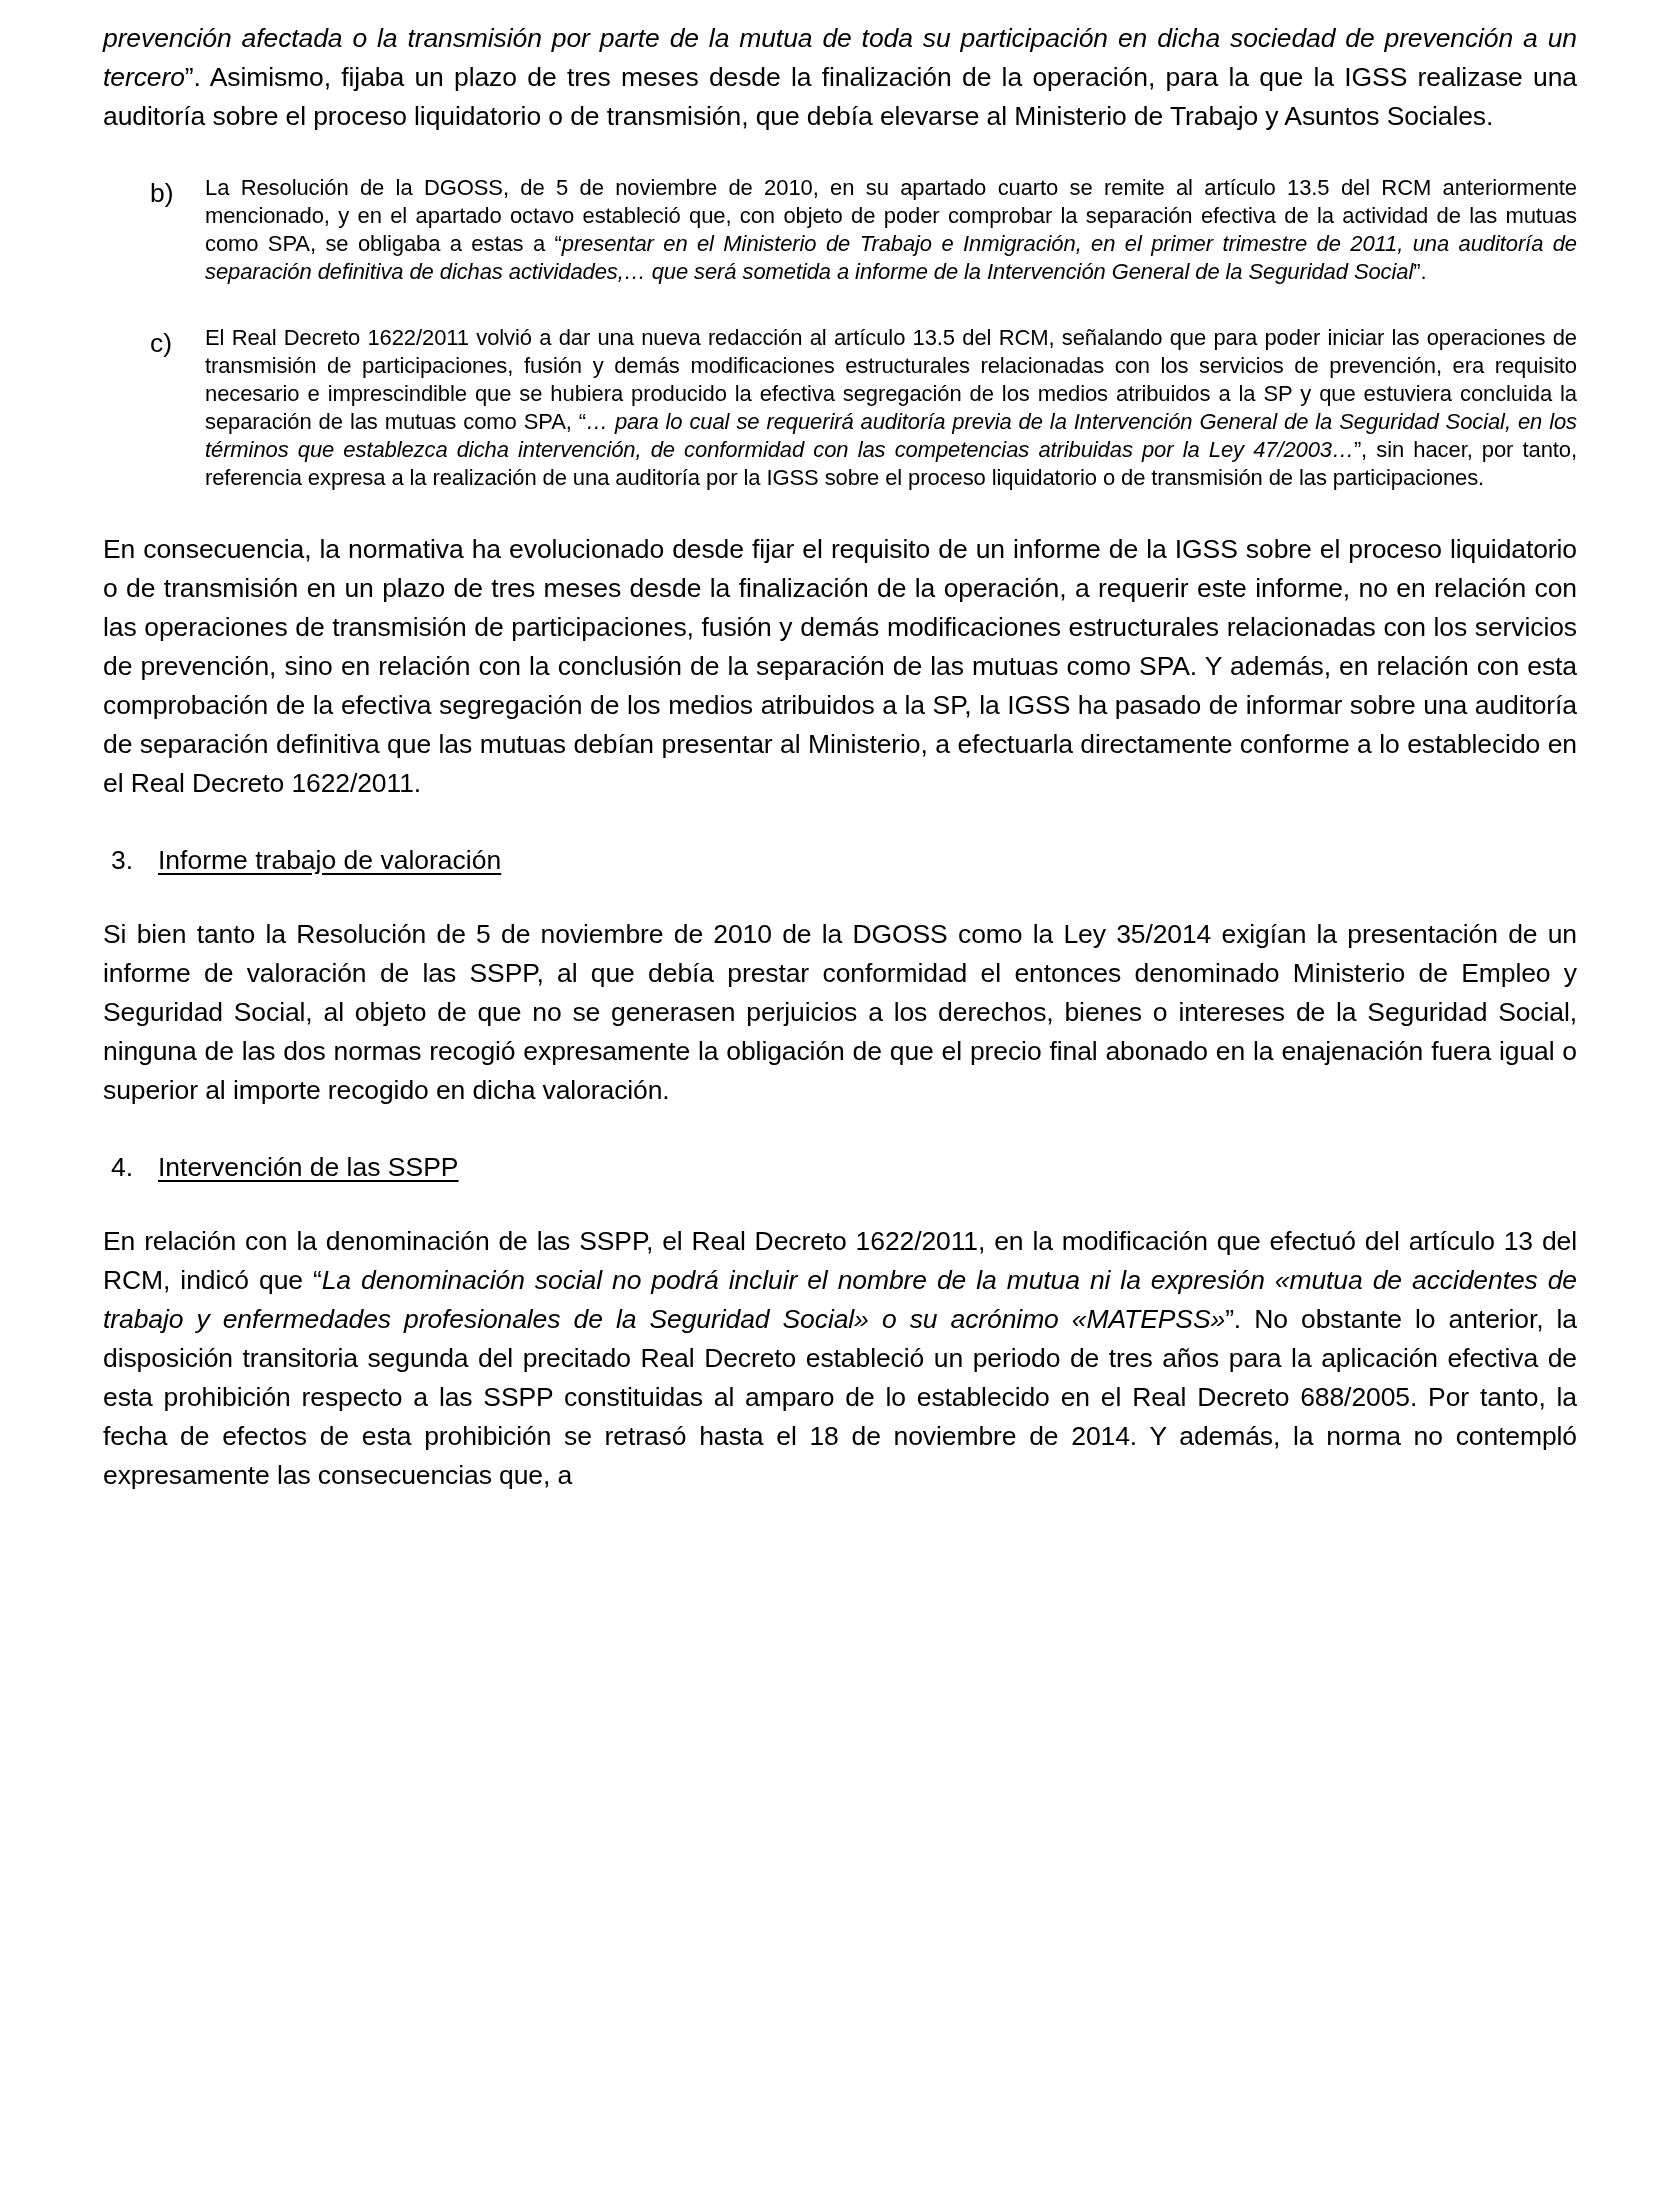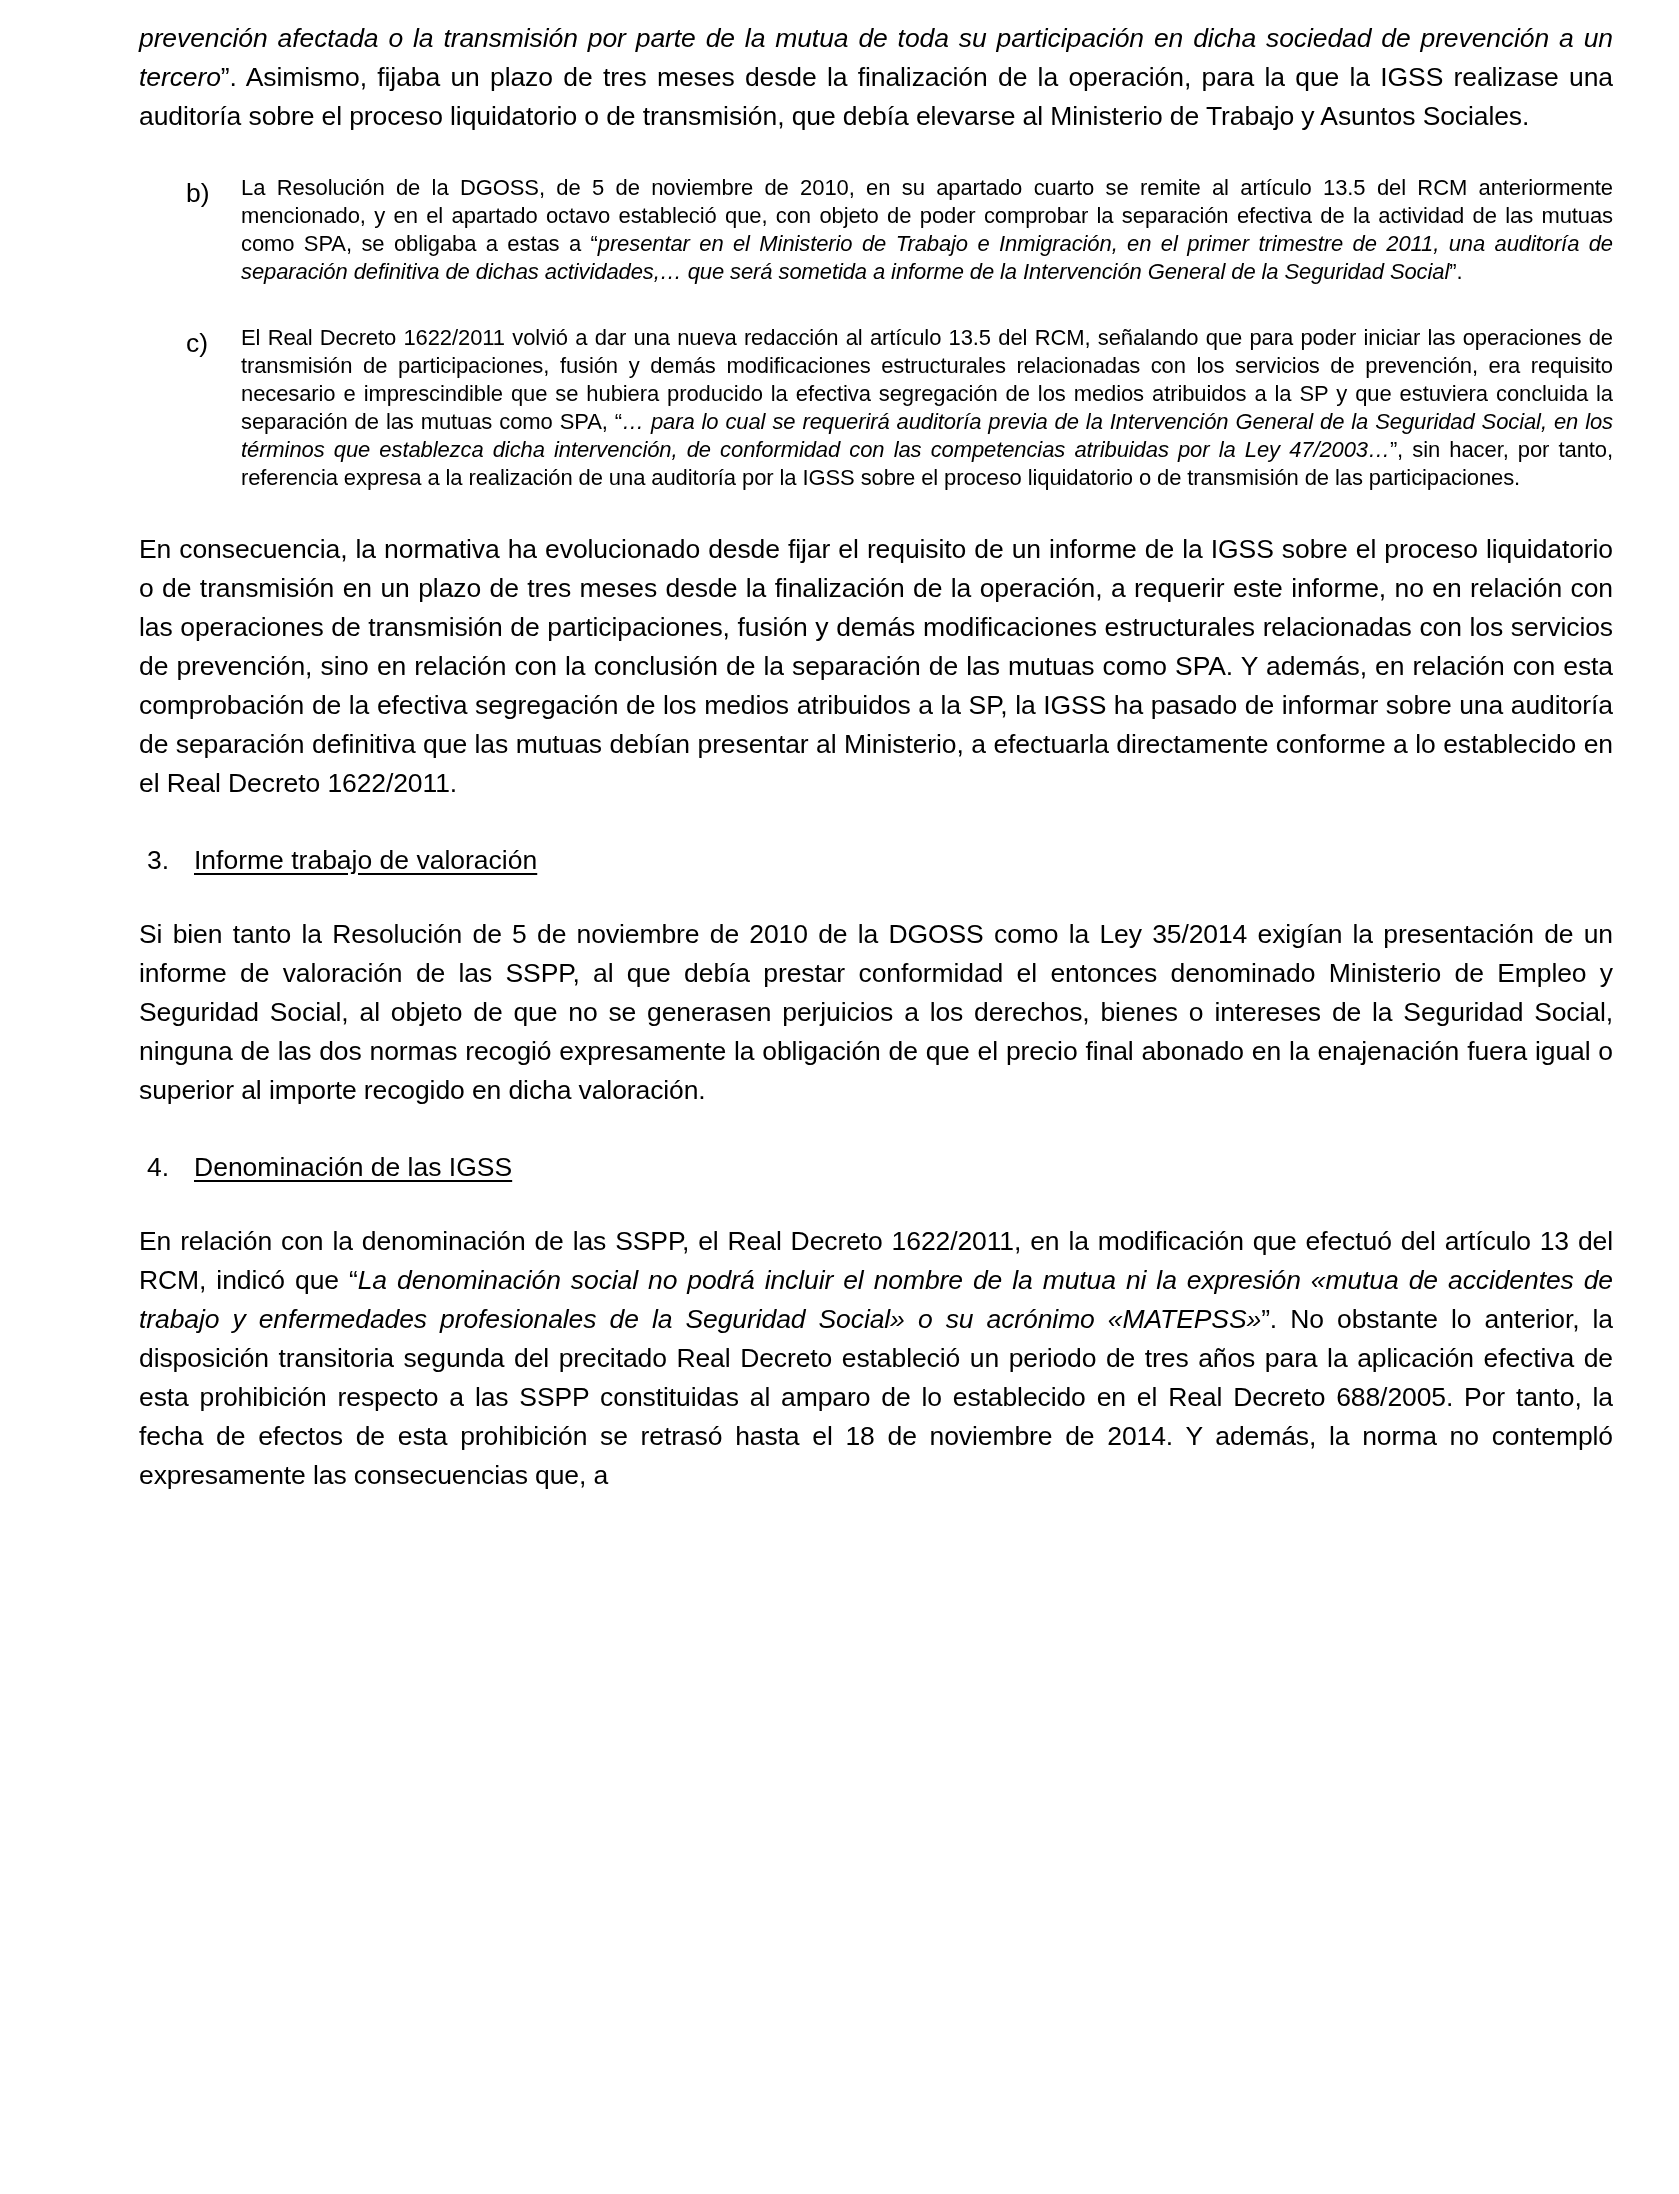--- a/index.html
+++ b/index.html
@@ -14,21 +14,20 @@
     color: #000000;
     -webkit-font-smoothing: antialiased;
   }
   .page {
     position: relative;
     width: 1523px;
     height: 2194px;
     background: #ffffff;
     box-sizing: border-box;
     padding: 19px 103px 0 103px;
-    margin-left: 36px;
   }
   .doc-body {
     width: 1474px;
   }
   p {
     margin: 0;
     font-size: 26.5px;
     line-height: 39px;
     text-align: justify;
     text-justify: inter-word;
@@ -109,20 +108,20 @@
 
     <div class="section-heading">
       <span class="section-number">3.</span>
       <span class="section-title">Informe trabajo de valoración</span>
     </div>
 
     <p class="para-block">Si bien tanto la Resolución de 5 de noviembre de 2010 de la DGOSS como la Ley 35/2014 exigían la presentación de un informe de valoración de las SSPP, al que debía prestar conformidad el entonces denominado Ministerio de Empleo y Seguridad Social, al objeto de que no se generasen perjuicios a los derechos, bienes o intereses de la Seguridad Social, ninguna de las dos normas recogió expresamente la obligación de que el precio final abonado en la enajenación fuera igual o superior al importe recogido en dicha valoración.</p>
 
     <div class="section-heading">
       <span class="section-number">4.</span>
-      <span class="section-title">Denominación de las IGSS</span>
+      <span class="section-title">Intervención de las SSPP</span>
     </div>
 
     <p class="para-last"><span>En relación con la denominación de las SSPP, el Real Decreto 1622/2011, en la modificación que efectuó del artículo 13 del RCM, indicó que “</span><i class="it">La denominación social no podrá incluir el nombre de la mutua ni la expresión «mutua de accidentes de trabajo y enfermedades profesionales de la Seguridad Social» o su acrónimo «MATEPSS»</i><span>”. No obstante lo anterior, la disposición transitoria segunda del precitado Real Decreto estableció un periodo de tres años para la aplicación efectiva de esta prohibición respecto a las SSPP constituidas al amparo de lo establecido en el Real Decreto 688/2005. Por tanto, la fecha de efectos de esta prohibición se retrasó hasta el 18 de noviembre de 2014. Y además, la norma no contempló expresamente las consecuencias que, a</span></p>
 
   </div>
 </div>
 
 
 </body></html>

